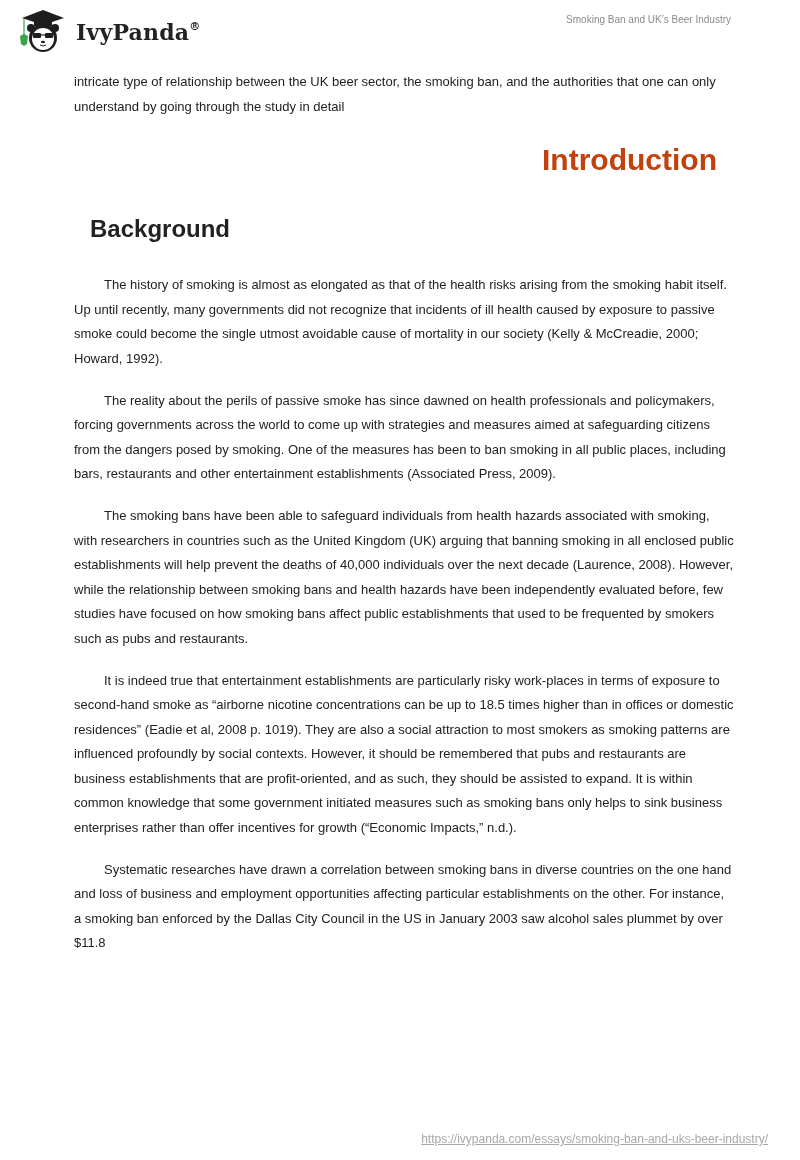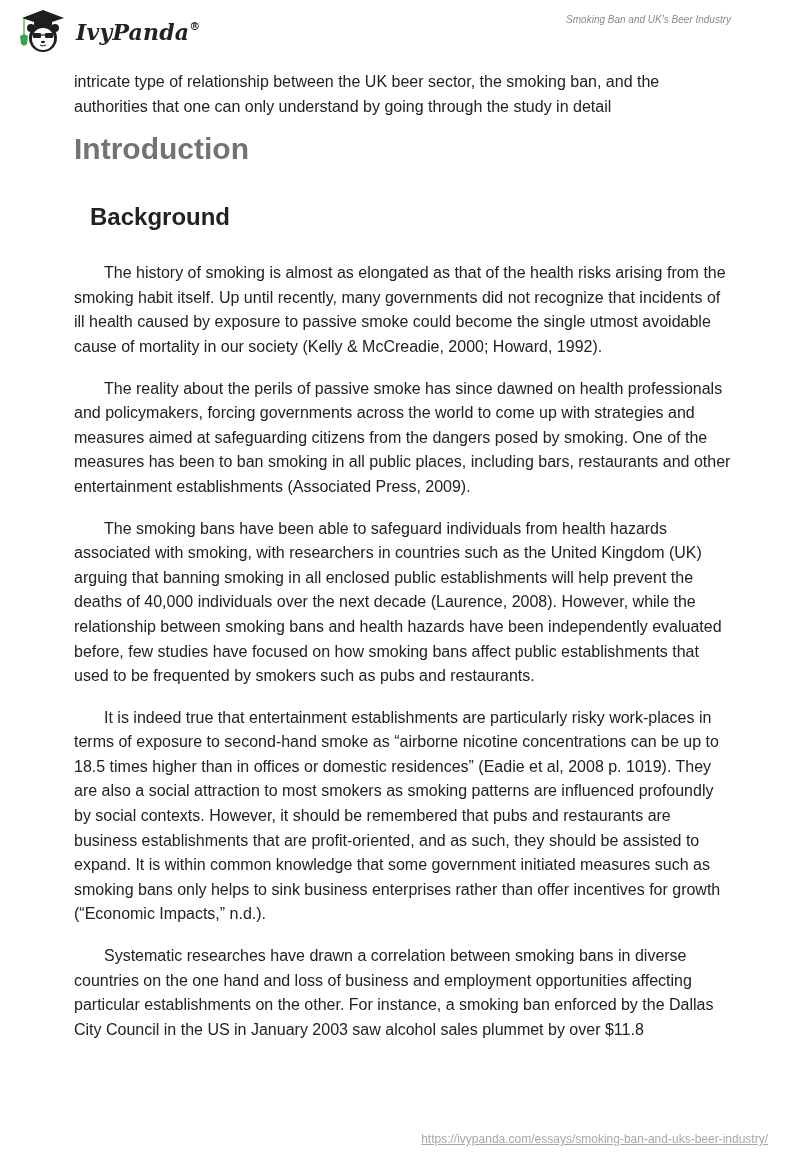--- a/index.html
+++ b/index.html
@@ -1,27 +1,27 @@
 <!DOCTYPE html>
 <html><head>
   <meta charset="utf-8">
   <style>
     html, body { margin: 0; padding: 0; background: #ffffff; }
     body { width: 800px; height: 1160px; position: relative; overflow: hidden; font-family: "Liberation Sans", sans-serif; color: #222222; }
-    .header { position: absolute; left: 0; top: 0; width: 763px; height: 60px; font-style: italic; }
+    .header { position: absolute; left: 0; top: 0; width: 763px; height: 60px; }
     .logo { position: absolute; left: 14px; top: 8px; display: flex; align-items: center; }
     .logo-mark { width: 58px; height: 46px; position: relative; }
     .logo-text { font-family: "DejaVu Serif", serif; font-weight: bold; font-size: 22px; color: #222; margin-left: 4px; letter-spacing: 0.2px; position: relative; top: 1px; }
     .logo-text sup { font-size: 11px; position: relative; top: -2px; }
     .doc-title { position: absolute; right: 32px; top: 14px; font-size: 10px; color: #8a8a8a; }
     .content { position: absolute; left: 74px; top: 70px; width: 660px; }
-    .content p { margin: 0 0 17px 0; font-size: 16px; line-height: 24.6px; color: #222; }
+    .content p { margin: 0 0 17px 0; font-size: 13px; line-height: 24.6px; color: #222; }
     .content p.indent { text-indent: 30px; }
     .content p.lead { margin-bottom: 6px; }
-    h1 { font-size: 30px; font-weight: bold; margin: 0; color: #737373; line-height: 40px; padding-top: 4px; padding-bottom: 13px; }
+    h1 { font-size: 30px; font-weight: bold; margin: 17px; color: #c2410c; line-height: 40px; padding-top: 4px; padding-bottom: 13px; text-align: right; }
     h2 { font-size: 24px; font-weight: bold; margin: 16px; color: #222; line-height: 32px; padding-top: 3px; padding-bottom: 12px; }
     .footer-url { position: absolute; right: 32px; top: 1132px; font-size: 12px; color: #a8a8a8; text-decoration: underline; }
   </style>
 </head>
 <body>
 
 <div class="header">
   <div class="logo">
     <div class="logo-mark">
       <svg width="58" height="46" viewBox="0 0 58 46">

